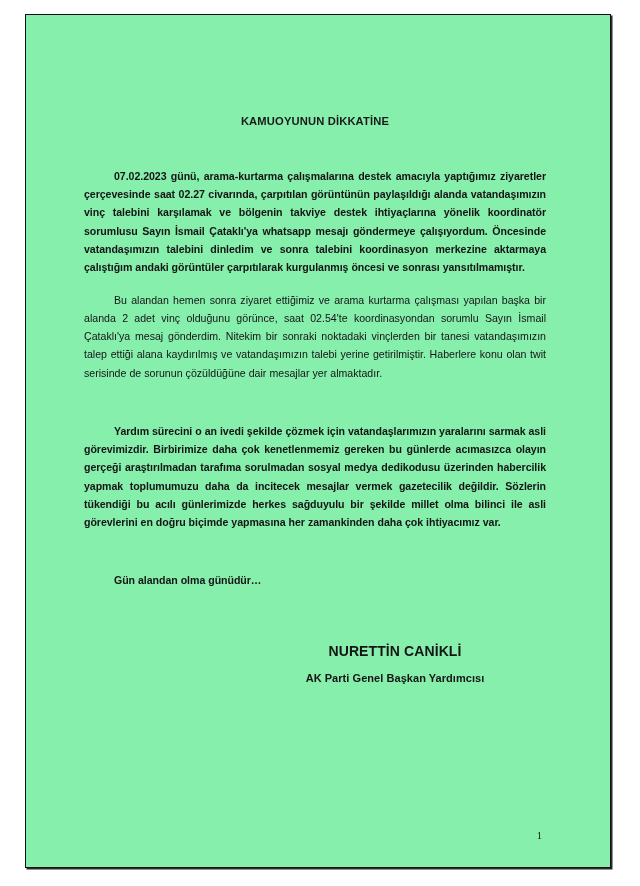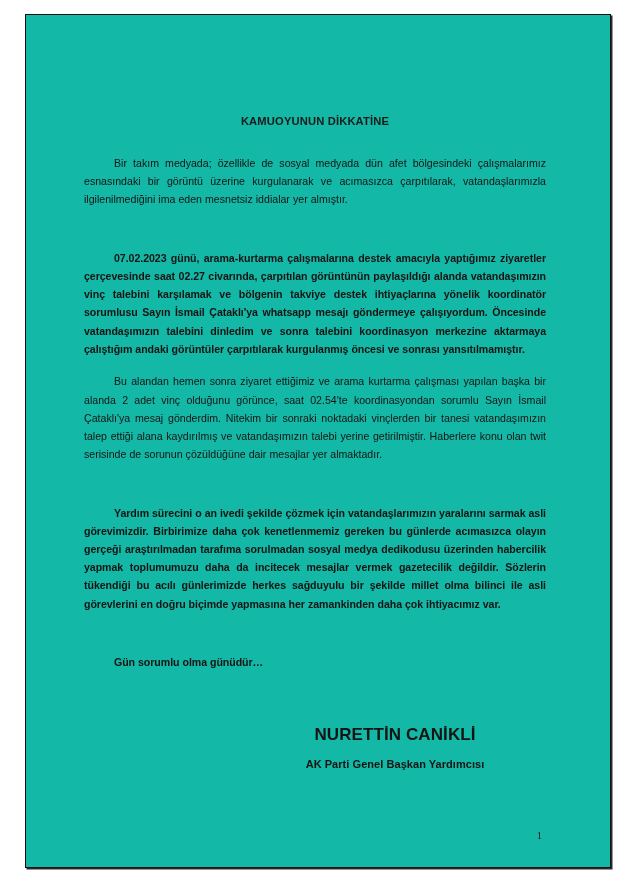--- a/index.html
+++ b/index.html
@@ -12,21 +12,21 @@
     height: 886px;
     font-family: "Liberation Sans", sans-serif;
     -webkit-font-smoothing: antialiased;
   }
   #page-sheet {
     position: absolute;
     left: 25px;
     top: 14px;
     width: 586px;
     height: 854px;
-    background: #14b8a6;
+    background: #86efac;
     border: 1.6px solid #111111;
     box-sizing: border-box;
     box-shadow: 1.5px 1.5px 0 0 #2a2a2a;
   }
   #page-body {
     position: absolute;
     left: 58px;
     top: 100px;
     width: 462px;
   }
@@ -56,21 +56,21 @@
     text-align: left;
     margin-bottom: 0;
   }
   .signature-block {
     margin-top: 54px;
     text-align: center;
     padding-left: 160px;
   }
   .sig-name {
     font-weight: bold;
-    font-size: 17px;
+    font-size: 14px;
     color: #141414;
     margin: 0 0 13px 0;
     letter-spacing: 0.1px;
   }
   .sig-role {
     font-weight: bold;
     font-size: 11px;
     color: #141414;
     margin: 0;
     letter-spacing: 0.05px;
@@ -86,29 +86,28 @@
 </style>
 </head>
 <body>
 
 <div id="page-sheet">
 
   <div id="page-body">
 
     <h1 class="doc-title">KAMUOYUNUN DİKKATİNE</h1>
 
-    <p class="para">Bir takım medyada; özellikle de sosyal medyada dün afet bölgesindeki çalışmalarımız esnasındaki bir görüntü üzerine kurgulanarak ve acımasızca çarpıtılarak, vatandaşlarımızla ilgilenilmediğini ima eden mesnetsiz iddialar yer almıştır.</p>
 
     <p class="para bold">07.02.2023 günü, arama-kurtarma çalışmalarına destek amacıyla yaptığımız ziyaretler çerçevesinde saat 02.27 civarında, çarpıtılan görüntünün paylaşıldığı alanda vatandaşımızın vinç talebini karşılamak ve bölgenin takviye destek ihtiyaçlarına yönelik koordinatör sorumlusu Sayın İsmail Çataklı'ya whatsapp mesajı göndermeye çalışıyordum. Öncesinde vatandaşımızın talebini dinledim ve sonra talebini koordinasyon merkezine aktarmaya çalıştığım andaki görüntüler çarpıtılarak kurgulanmış öncesi ve sonrası yansıtılmamıştır.</p>
 
     <p class="para">Bu alandan hemen sonra ziyaret ettiğimiz ve arama kurtarma çalışması yapılan başka bir alanda 2 adet vinç olduğunu görünce, saat 02.54'te koordinasyondan sorumlu Sayın İsmail Çataklı'ya mesaj gönderdim. Nitekim bir sonraki noktadaki vinçlerden bir tanesi vatandaşımızın talep ettiği alana kaydırılmış ve vatandaşımızın talebi yerine getirilmiştir. Haberlere konu olan twit serisinde de sorunun çözüldüğüne dair mesajlar yer almaktadır.</p>
 
     <p class="para bold">Yardım sürecini o an ivedi şekilde çözmek için vatandaşlarımızın yaralarını sarmak asli görevimizdir. Birbirimize daha çok kenetlenmemiz gereken bu günlerde acımasızca olayın gerçeği araştırılmadan tarafıma sorulmadan sosyal medya dedikodusu üzerinden habercilik yapmak toplumumuzu daha da incitecek mesajlar vermek gazetecilik değildir. Sözlerin tükendiği bu acılı günlerimizde herkes sağduyulu bir şekilde millet olma bilinci ile asli görevlerini en doğru biçimde yapmasına her zamankinden daha çok ihtiyacımız var.</p>
 
-    <p class="para bold closing">Gün sorumlu olma günüdür…</p>
+    <p class="para bold closing">Gün alandan olma günüdür…</p>
 
     <div class="signature-block">
       <p class="sig-name">NURETTİN CANİKLİ</p>
       <p class="sig-role">AK Parti Genel Başkan Yardımcısı</p>
     </div>
 
   </div>
 
   <div class="page-number">1</div>
 

